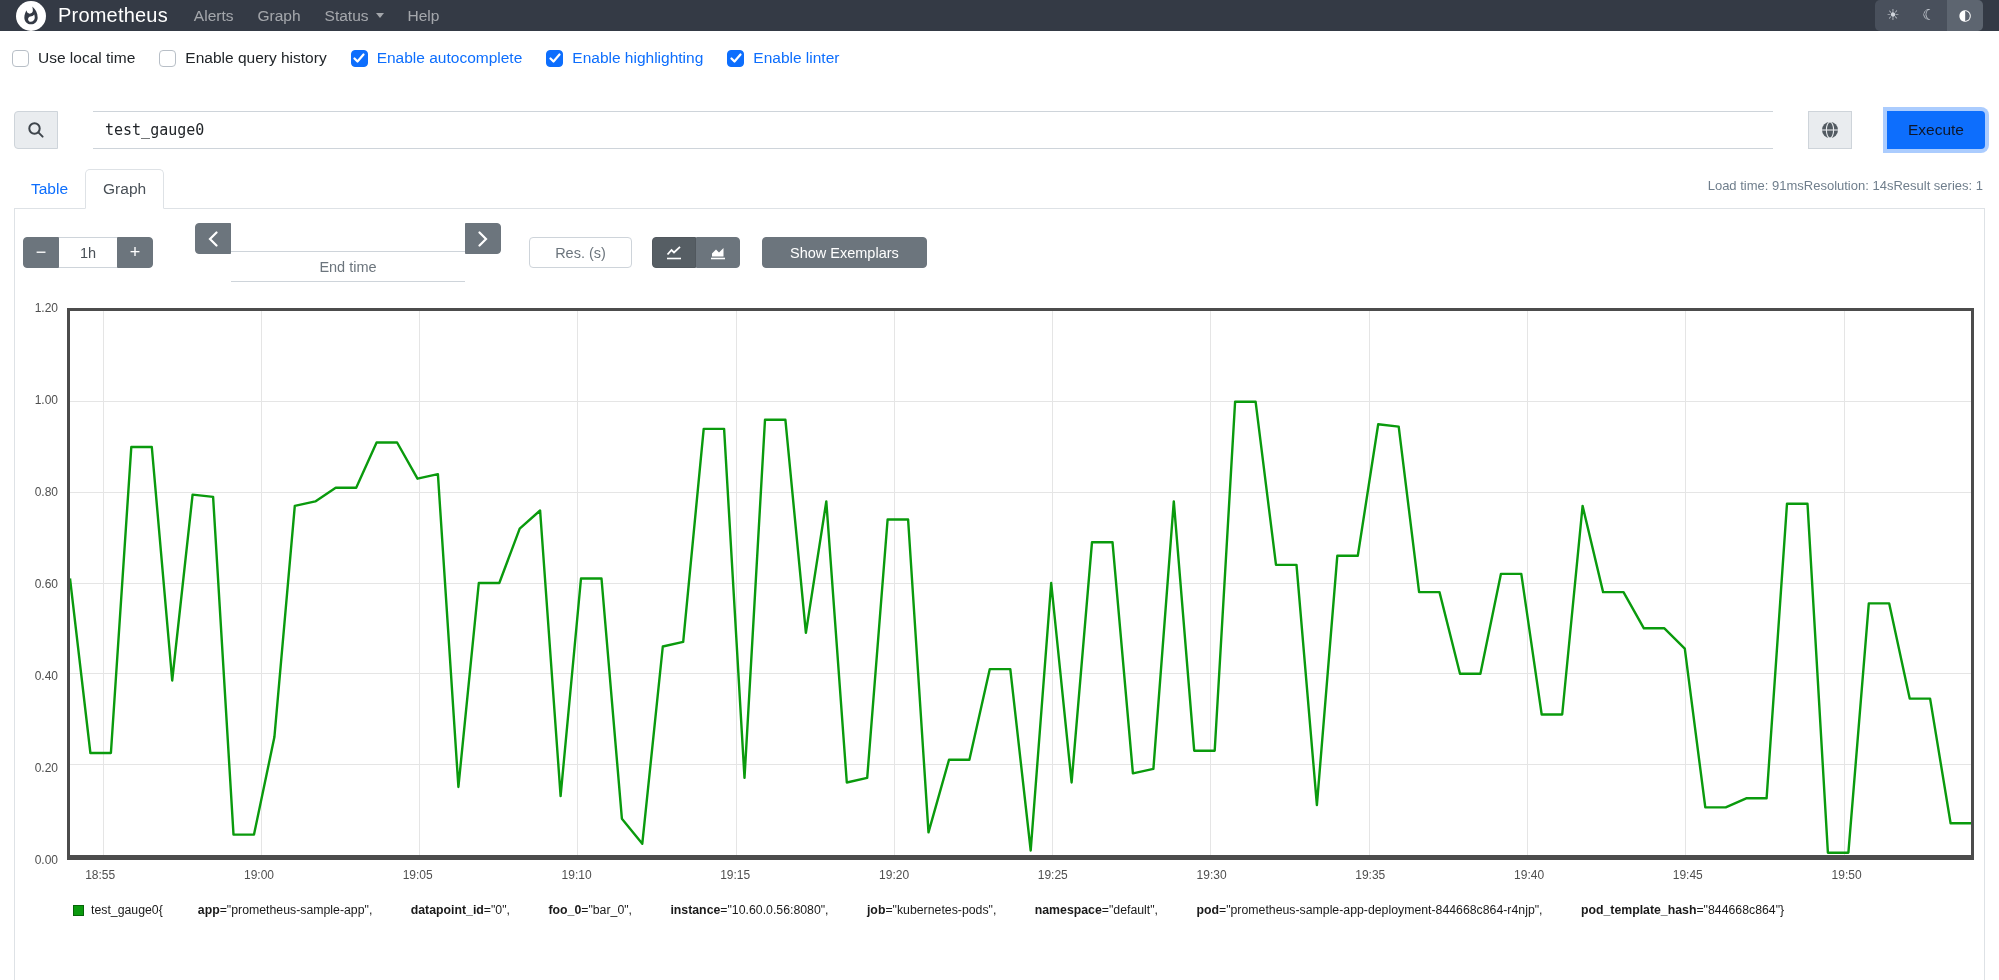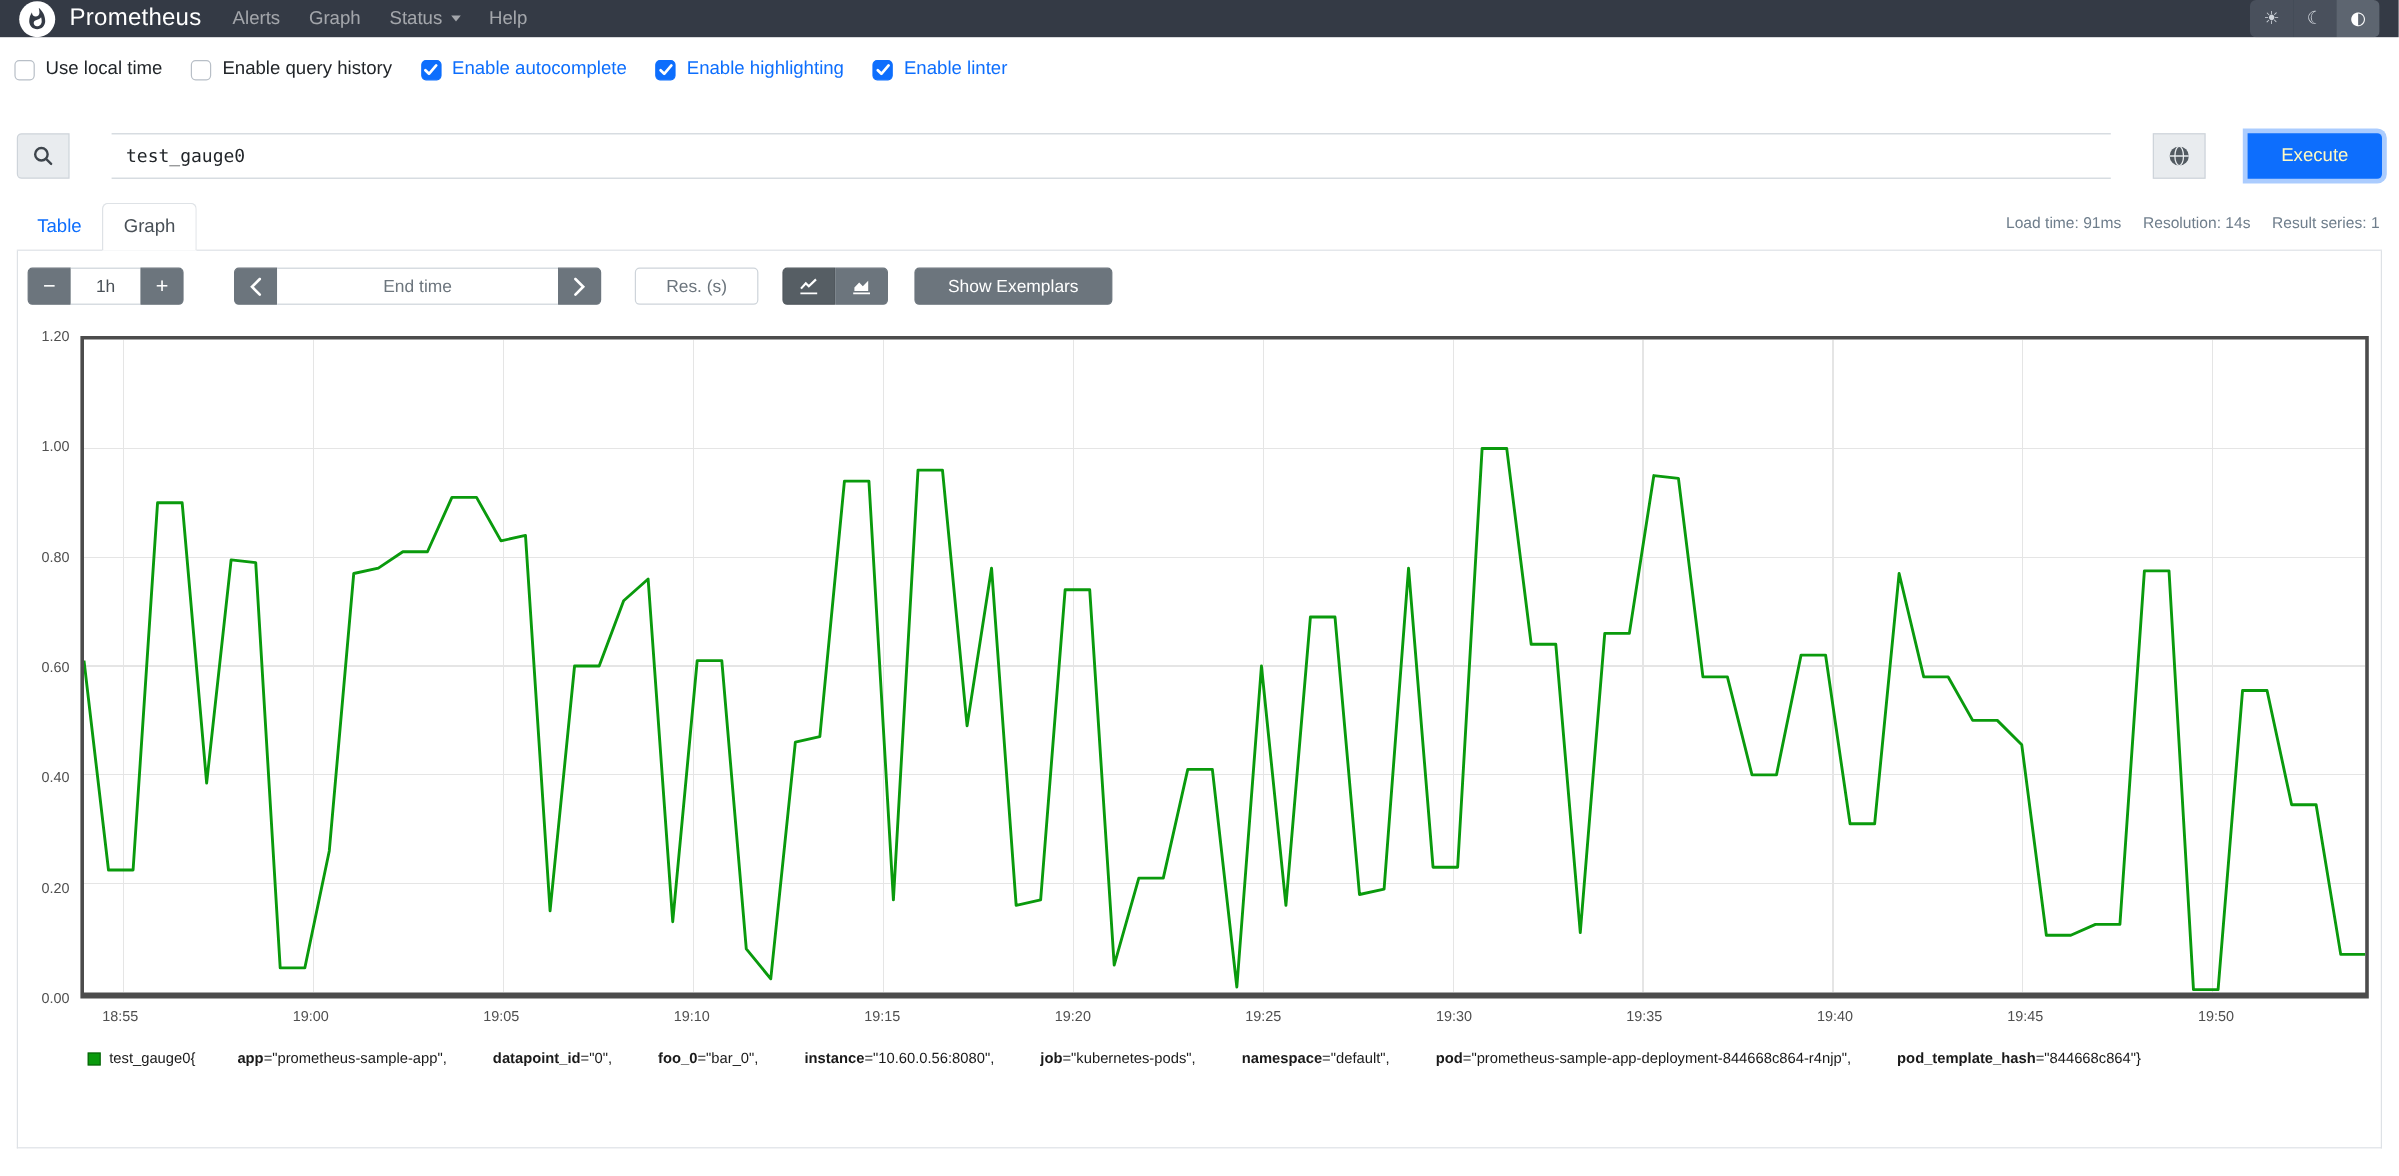--- a/index.html
+++ b/index.html
@@ -58,41 +58,41 @@
   .q-input {
     flex: 1; border: 1px solid #ced4da; border-left: none; border-right: none;
     padding: 0 12px; font-family: "DejaVu Sans Mono", monospace; font-size: 15px;
     color: #212529; outline: none;
   }
   .ig-globe {
     width: 44px; background: #e9ecef; border: 1px solid #ced4da;
     display: flex; align-items: center; justify-content: center; cursor: pointer;
   }
   .execute {
-    width: 112px; background: #0d6efd; color: #fef9c3; border: none; cursor: pointer;
+    width: 98px; background: #0d6efd; color: #0f172a; border: none; cursor: pointer;
     font-size: 15.5px; border-radius: 0 4px 4px 0; position: relative; z-index: 2;
     box-shadow: 0 0 0 4px rgba(13,110,253,.35); font-family: "Liberation Sans", sans-serif;
   }
   
   .content { margin: 0 14px; }
   .tabs-row {
     display: flex; align-items: flex-end; border-bottom: 1px solid #dee2e6;
     margin-top: 20px; position: relative;
   }
   .tab {
     padding: 10px 17px; font-size: 15.5px; cursor: pointer; text-decoration: none;
     color: #0d6efd; display: inline-block;
   }
   .tab.active {
     color: #495057; background: #fff; border: 1px solid #dee2e6; border-bottom-color: #fff;
     border-radius: 5px 5px 0 0; margin-bottom: -1px; position: relative; z-index: 1;
   }
   .stats {
     position: absolute; right: 2px; top: 9px; font-size: 13px; color: #6f7e8c;
-    display: flex; gap: 18px;
+    display: flex; 
   }
   .panel { border: 1px solid #dee2e6; border-top: none; padding-bottom: 64px; background: #fff; }
   
   .controls { display: flex; align-items: center; padding: 14px 12px 0 8px; }
   .group { display: inline-flex; }
   .g1 { margin-right: 42px; } .g2 { margin-right: 28px; }
   .res-gap { margin-right: 20px; } .toggle-gap { margin-right: 22px; }
   .gbtn {
     height: 31px; background: #6c757d; border: 1px solid #6c757d; color: #fff;
     display: inline-flex; align-items: center; justify-content: center; cursor: pointer;
@@ -103,21 +103,21 @@
   .gbtn.active-dark { background: #565e64; border-color: #51585e; }
   .group > *:first-child { border-radius: 4px 0 0 4px; }
   .group > *:last-child { border-radius: 0 4px 4px 0; }
   .ctl-input {
     height: 31px; border: 1px solid #ced4da; text-align: center; font-size: 14.5px;
     color: #495057; outline: none; background: #fff; font-family: "Liberation Sans", sans-serif;
   }
   .group .ctl-input { border-left: none; border-right: none; }
   .ctl-input::placeholder { color: #6c757d; opacity: 1; }
   .w-range { width: 58px; }
-  .w-time { width: 234px; }
+  .w-time { width: 234px; margin-top: 28px; }
   .w-res { width: 103px; border-radius: 4px; }
   .exemplars { padding: 0 27px; font-size: 14.5px; border-radius: 4px; }
   
   .chart-wrap { display: flex; align-items: flex-start; margin: 26px 10px 0 8px; }
   .y-axis { width: 44px; position: relative; height: 552px; font-size: 12px; color: #4f4f4f; }
   .y-axis div { position: absolute; right: 9px; transform: translateY(-50%); }
   .plot-col { flex: 1; }
   .plot {
     height: 552px; border: 3px solid #4c4c4c; border-bottom-width: 5px;
     position: relative; background: #fff; cursor: crosshair;

